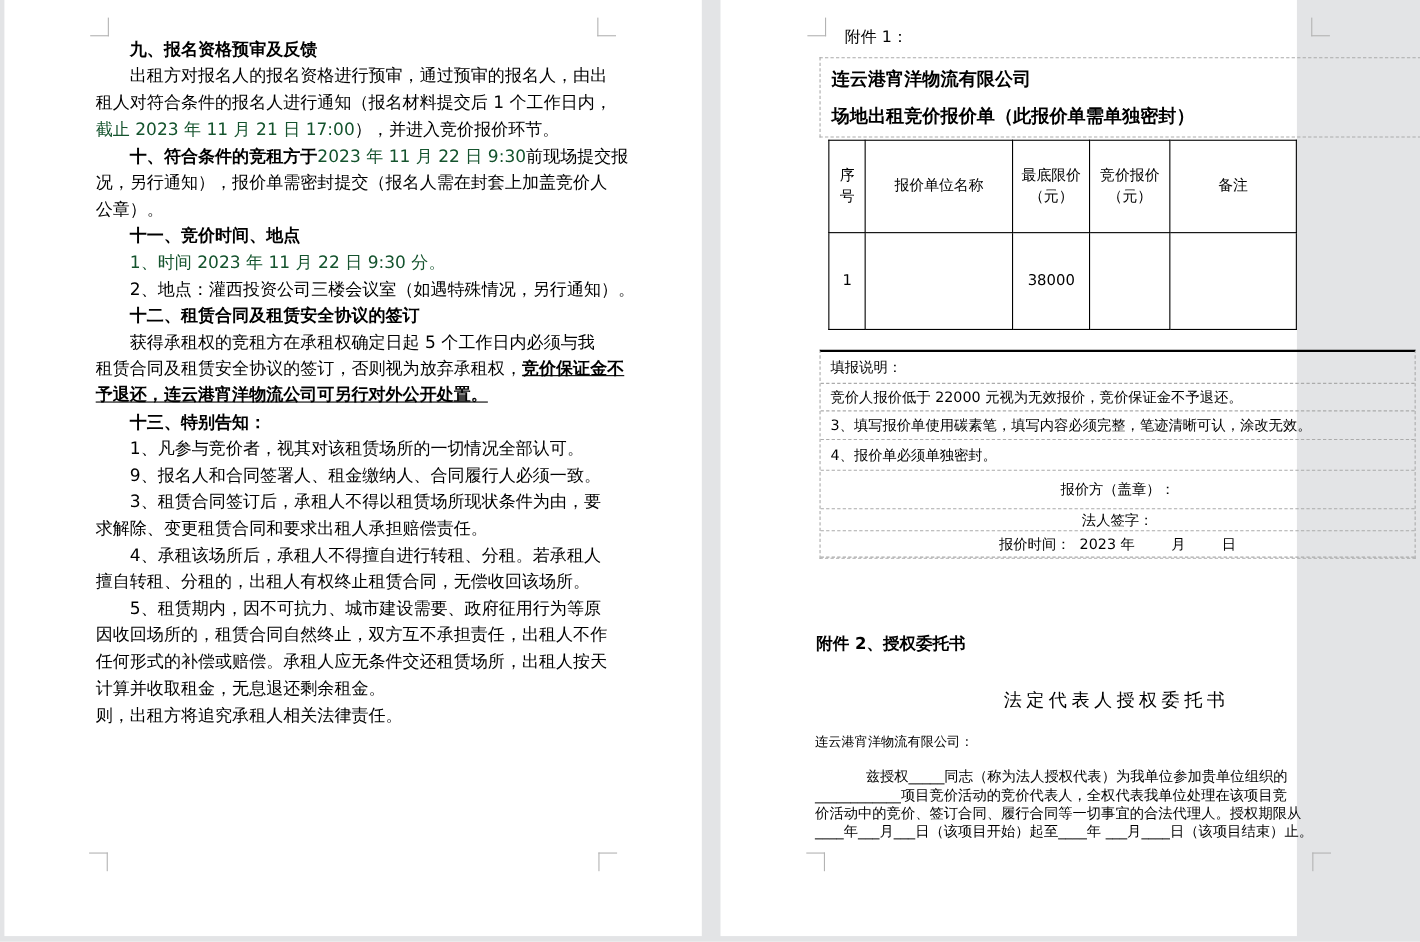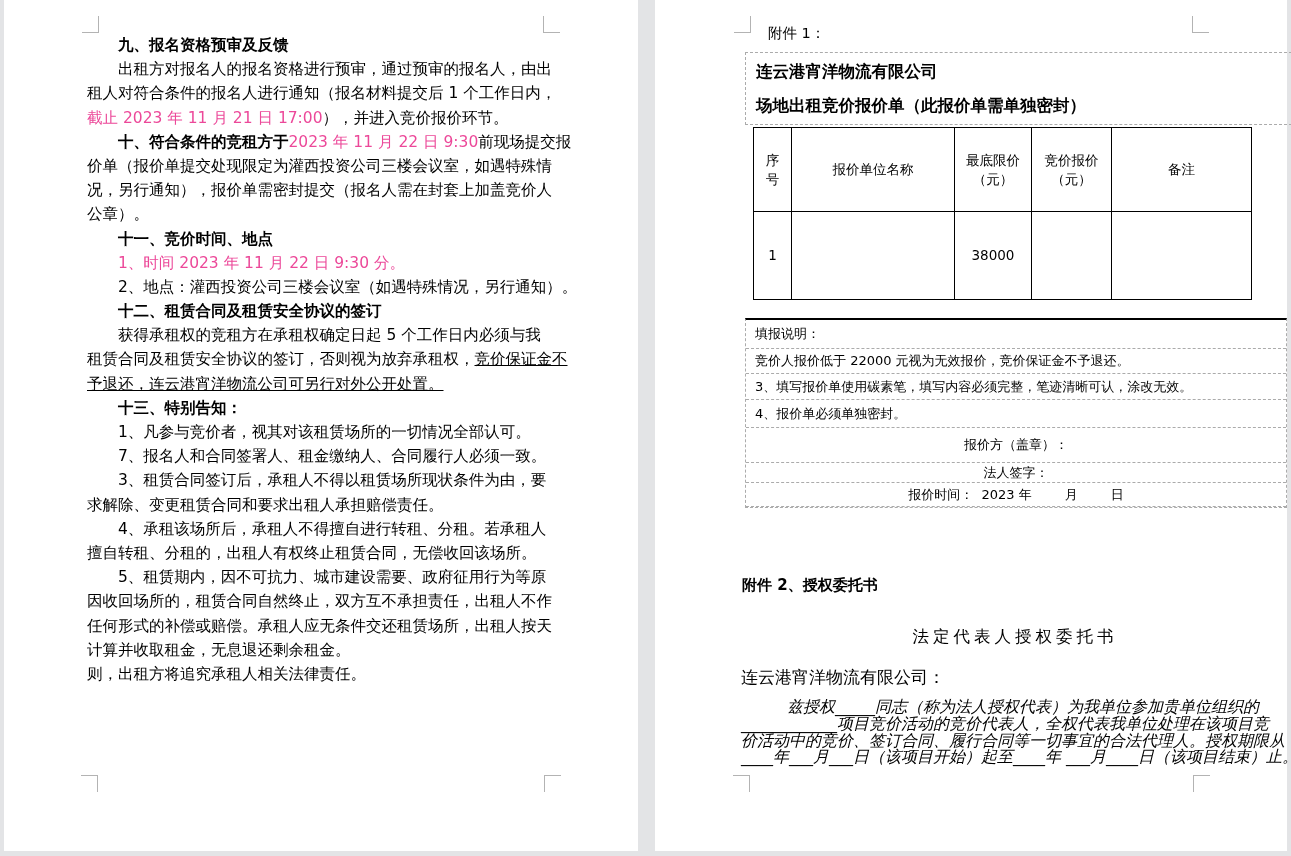--- a/index.html
+++ b/index.html
@@ -1,36 +1,36 @@
 <!DOCTYPE html>
 <html><head>
 <meta charset="utf-8">
 <style>
   html,body{margin:0;padding:0;}
   .screen{position:relative;width:1291px;height:856px;background:#e3e4e6;overflow:hidden;
           font-family:"DejaVu Sans",sans-serif;color:#000;}
   .page{position:absolute;top:0;height:851px;background:#fff;}
   .page-left{left:4px;width:634px;}
-  .page-right{left:655px;width:632px;}
+  .page-right{left:655px;width:524px;}
 
   
   .mark{position:absolute;width:16px;height:16px;border:0 solid #b3b3b3;}
   .m-tl{border-right-width:1px;border-bottom-width:1px;}
   .m-tr{border-left-width:1px;border-bottom-width:1px;}
   .m-bl{border-right-width:1px;border-top-width:1px;}
   .m-br{border-left-width:1px;border-top-width:1px;}
 
   
   .ltext{position:absolute;left:83px;top:33px;width:462px;font-size:15.5px;}
   .ln{height:24.2px;line-height:24.2px;white-space:nowrap;}
   .ln.ind{padding-left:31px;}
   .s-n{font-weight:normal;margin-top:34px;}
   .s-b{font-weight:bold;}
-  .s-u{color:#ec4899;}
-  .s-bu{font-weight:normal;text-decoration:underline;}
+  .s-u{color:#14532d;}
+  .s-bu{font-weight:bold;text-decoration:underline;}
 
   
   .att-label{position:absolute;left:113px;top:24px;font-size:14.5px;}
   .titlebox{position:absolute;left:90px;top:52px;width:540px;height:71px;
             border:1px dashed #ababab;padding-left:10px;box-sizing:content-box;}
   .titlebox .t1{margin-top:9px;font-weight:bold;font-size:16.5px;line-height:20px;}
   .titlebox .t2{margin-top:14px;font-weight:bold;font-size:16.5px;line-height:20px;}
 
   table.quote{position:absolute;left:98px;top:127px;border-collapse:collapse;table-layout:fixed;}
   table.quote td{border:1.5px solid #000;text-align:center;vertical-align:middle;
@@ -48,54 +48,53 @@
   .notes-row:nth-child(3){height:26px;}
   .notes-row:nth-child(4){height:28px;}
   .notes-row:nth-child(5){height:35px;}
   .notes-row:nth-child(6){height:20px;}
   .notes-row:nth-child(7){height:24px;}
   .notes-row:nth-child(8){height:28px;border-bottom:none;}
 
   .att2-label{position:absolute;left:87px;top:576px;font-weight:bold;font-size:15px;}
   .poa-title{position:absolute;left:90px;top:626px;width:540px;text-align:center;
              font-size:16.5px;letter-spacing:4px;}
-  .poa-salut{position:absolute;left:86px;top:666px;font-size:17px;}
-  .poa-body{position:absolute;left:86px;top:699px;width:530px;font-size:16px;font-style:italic;}
+  .poa-salut{position:absolute;left:86px;top:666px;font-size:12px;}
+  .poa-body{position:absolute;left:86px;top:699px;width:530px;font-size:13px;}
   .poa-body .pln{line-height:16.8px;white-space:nowrap;}
   .poa-body .pln.ind{padding-left:46px;}
 </style>
 </head>
 <body>
 
 <div class="screen">
 
   <div class="page page-left">
     <div class="mark m-tl" style="left:78px;top:16px;"></div>
     <div class="mark m-tr" style="left:539px;top:16px;"></div>
     <div class="mark m-bl" style="left:77px;top:775px;"></div>
     <div class="mark m-br" style="left:540px;top:775px;"></div>
     <div class="ltext">
         <div class="ln ind"><span class="s-b">九、报名资格预审及反馈</span></div>
         <div class="ln ind"><span class="s-n">出租方对报名人的报名资格进行预审，通过预审的报名人，由出</span></div>
         <div class="ln"><span class="s-n">租人对符合条件的报名人进行通知（报名材料提交后 1 个工作日内，</span></div>
         <div class="ln"><span class="s-u">截止 2023 年 11 月 21 日 17:00</span><span class="s-n">），并进入竞价报价环节。</span></div>
         <div class="ln ind"><span class="s-b">十、符合条件的竞租方于</span><span class="s-u">2023 年 11 月 22 日 9:30</span><span class="s-n">前现场提交报</span></div>
-        <div class="ln"><span class="s-n">价单（报价单提交处现限定为灌西投资公司三楼会议室，如遇特殊情</span></div>
         <div class="ln"><span class="s-n">况，另行通知），报价单需密封提交（报名人需在封套上加盖竞价人</span></div>
         <div class="ln"><span class="s-n">公章）。</span></div>
         <div class="ln ind"><span class="s-b">十一、竞价时间、地点</span></div>
         <div class="ln ind"><span class="s-u">1、时间 2023 年 11 月 22 日 9:30 分。</span></div>
         <div class="ln ind"><span class="s-n">2、地点：灌西投资公司三楼会议室（如遇特殊情况，另行通知）。</span></div>
         <div class="ln ind"><span class="s-b">十二、租赁合同及租赁安全协议的签订</span></div>
         <div class="ln ind"><span class="s-n">获得承租权的竞租方在承租权确定日起 5 个工作日内必须与我</span></div>
         <div class="ln"><span class="s-n">租赁合同及租赁安全协议的签订，否则视为放弃承租权，</span><span class="s-bu">竞价保证金不</span></div>
         <div class="ln"><span class="s-bu">予退还，连云港宵洋物流公司可另行对外公开处置。</span></div>
         <div class="ln ind"><span class="s-b">十三、特别告知：</span></div>
         <div class="ln ind"><span class="s-n">1、凡参与竞价者，视其对该租赁场所的一切情况全部认可。</span></div>
-        <div class="ln ind"><span class="s-n">7、报名人和合同签署人、租金缴纳人、合同履行人必须一致。</span></div>
+        <div class="ln ind"><span class="s-n">9、报名人和合同签署人、租金缴纳人、合同履行人必须一致。</span></div>
         <div class="ln ind"><span class="s-n">3、租赁合同签订后，承租人不得以租赁场所现状条件为由，要</span></div>
         <div class="ln"><span class="s-n">求解除、变更租赁合同和要求出租人承担赔偿责任。</span></div>
         <div class="ln ind"><span class="s-n">4、承租该场所后，承租人不得擅自进行转租、分租。若承租人</span></div>
         <div class="ln"><span class="s-n">擅自转租、分租的，出租人有权终止租赁合同，无偿收回该场所。</span></div>
         <div class="ln ind"><span class="s-n">5、租赁期内，因不可抗力、城市建设需要、政府征用行为等原</span></div>
         <div class="ln"><span class="s-n">因收回场所的，租赁合同自然终止，双方互不承担责任，出租人不作</span></div>
         <div class="ln"><span class="s-n">任何形式的补偿或赔偿。承租人应无条件交还租赁场所，出租人按天</span></div>
         <div class="ln"><span class="s-n">计算并收取租金，无息退还剩余租金。</span></div>
         <div class="ln"><span class="s-n">则，出租方将追究承租人相关法律责任。</span></div>
       </div>

